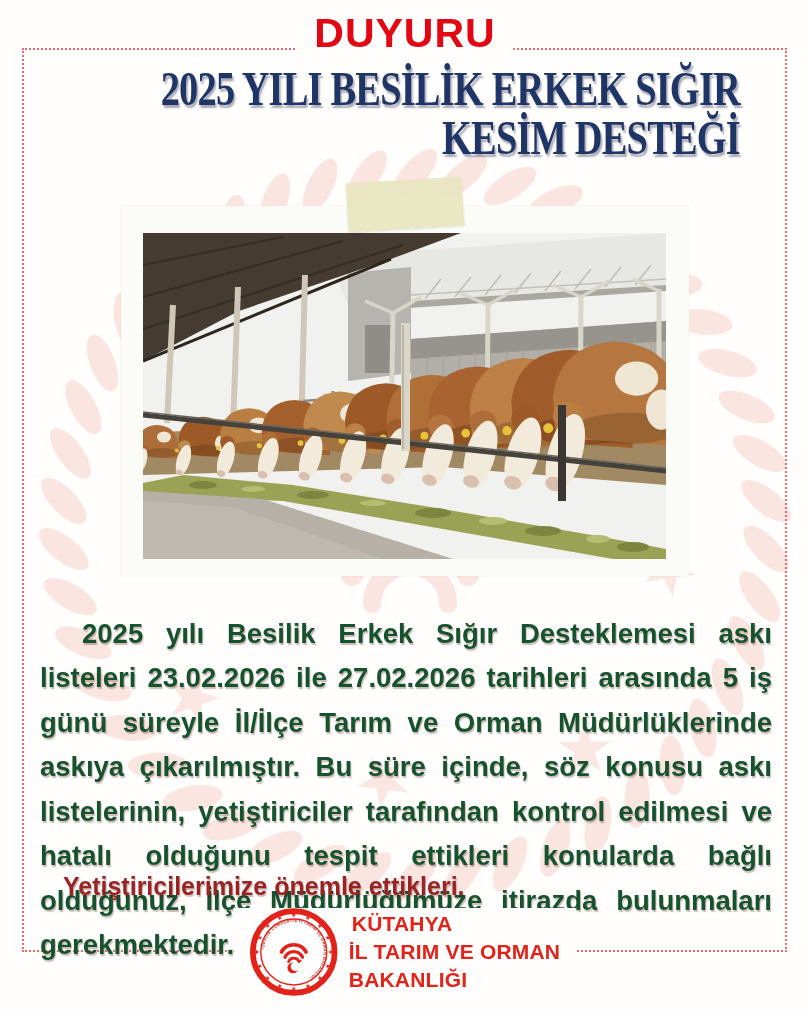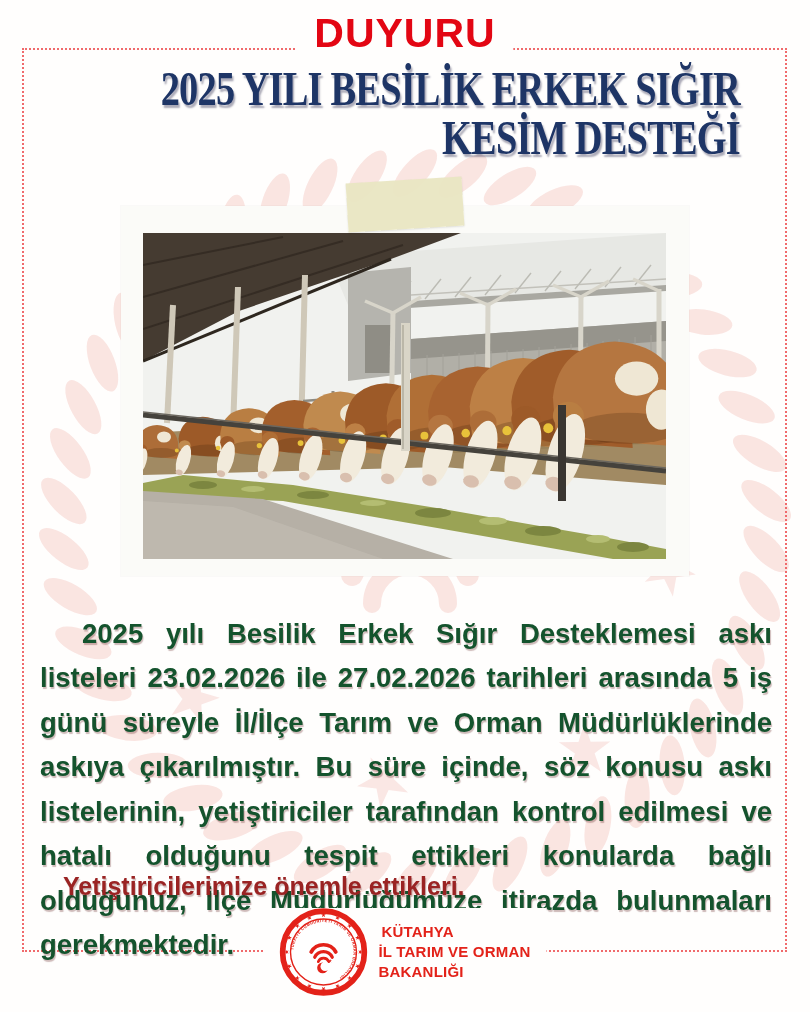--- a/index.html
+++ b/index.html
@@ -48,21 +48,21 @@
     color:#9a2323;font-size:25px;font-weight:bold;
     text-shadow:1px 2px 1px rgba(80,10,10,.28);
   }
   .footer{
     position:absolute;left:50%;top:908px;transform:translateX(-50%);
     z-index:3;display:flex;align-items:center;gap:11px;
     background:#fffefd;padding:0 16px;
   }
   .footer-logo{width:88px;height:88px;display:block;}
   .footer-text{
-    color:#e32219;font-weight:bold;font-size:15px;line-height:1.32;
+    color:#e32219;font-weight:bold;font-size:21px;line-height:1.32;
     letter-spacing:.2px;white-space:nowrap;
   }
   .footer-text .l1{margin-left:3px;}
 </style>
 </head>
 <body>
 
 <div class="page">
 
   <svg class="watermark" width="810" height="1012" viewBox="0 0 810 1012" aria-hidden="true">

